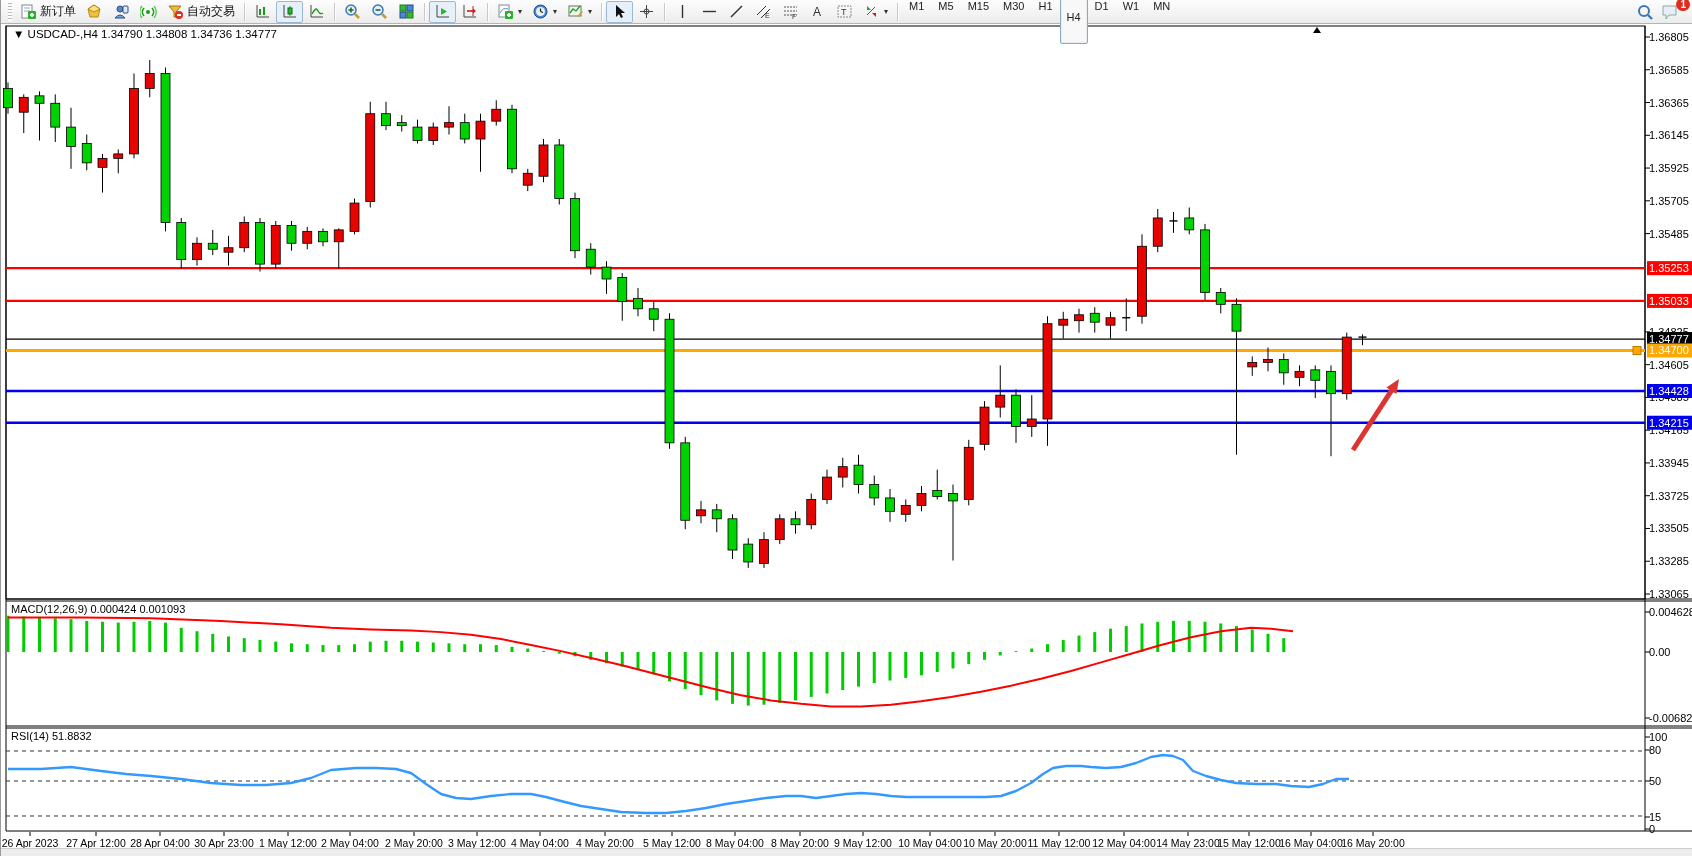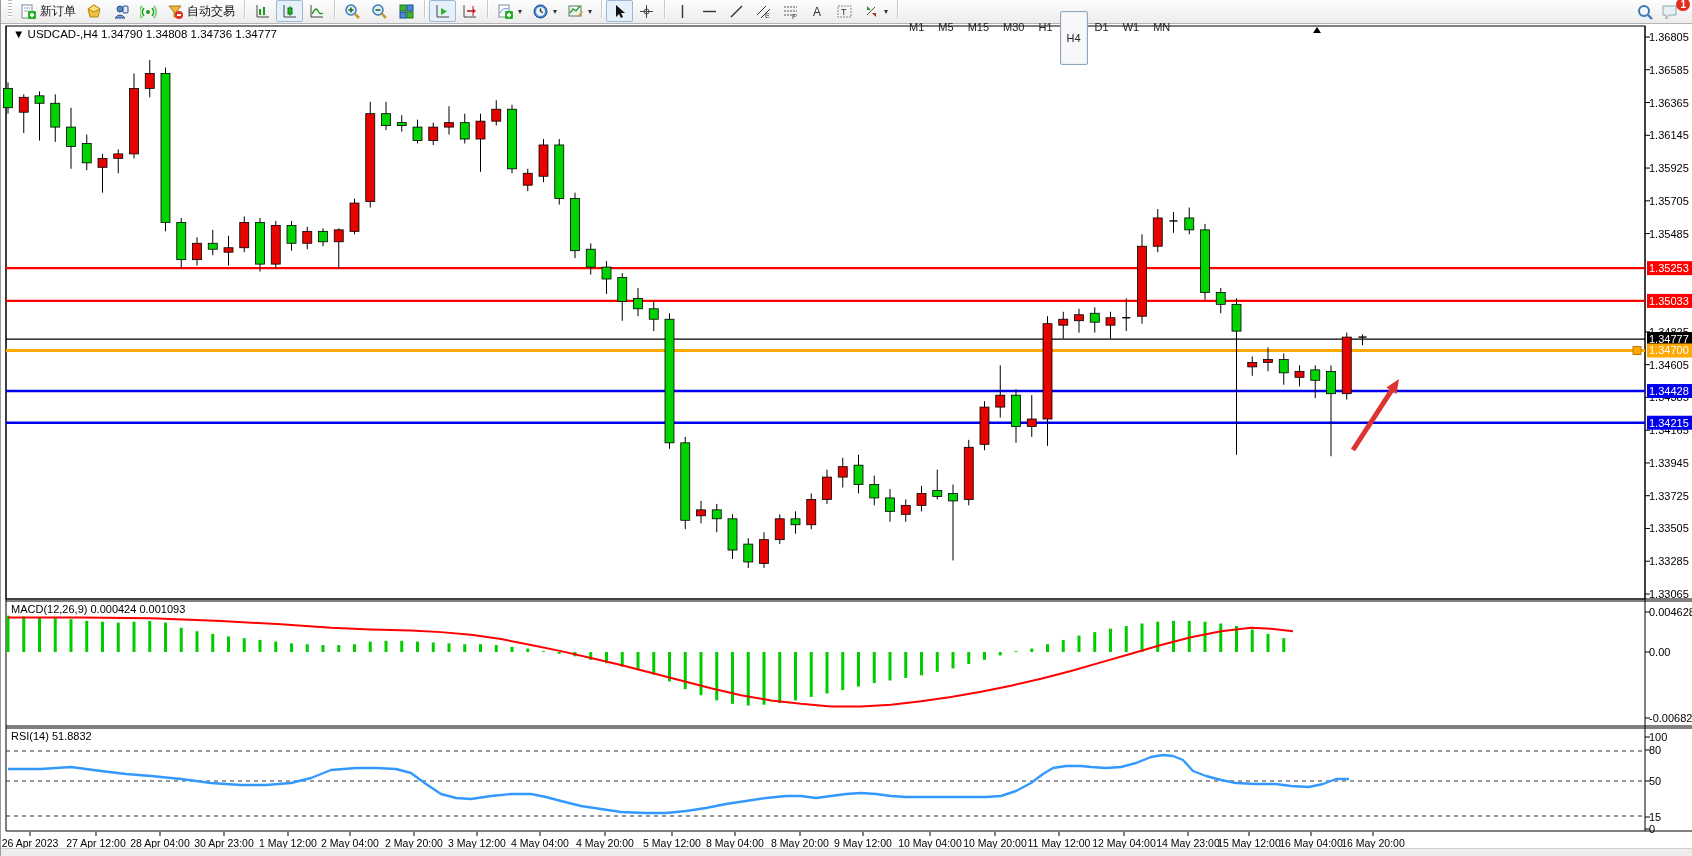--- a/index.html
+++ b/index.html
@@ -1,18 +1,18 @@
 <!DOCTYPE html>
 <html><head>
 <meta charset="utf-8">
 <style>
   html,body{margin:0;padding:0;background:#e8e8e8;font-family:"Liberation Sans","DejaVu Sans",sans-serif;}
   #app{position:relative;width:1692px;height:856px;background:#ffffff;overflow:hidden;border-left:1px solid #9a9a9a;box-sizing:border-box;}
   
-  #toolbar{position:absolute;top:0;left:0;width:1692px;height:24px;background:linear-gradient(#fdfdfd,#ececec);border-bottom:1px solid #b3b3b3;display:flex;padding-left:4px;box-sizing:border-box;z-index:5;}
+  #toolbar{position:absolute;top:0;left:0;width:1692px;height:24px;background:linear-gradient(#fdfdfd,#ececec);border-bottom:1px solid #b3b3b3;display:flex;align-items:center;padding-left:4px;box-sizing:border-box;z-index:5;}
   .tb-btn{display:flex;align-items:center;gap:3px;height:20px;padding:0 4px;border:1px solid transparent;border-radius:2px;cursor:default;}
   .tb-btn.pressed{background:#e6f0fa;border:1px solid #9db8d2;}
   .tb-label{font-size:12px;color:#111;white-space:nowrap;}
   .tb-sep{width:1px;height:18px;background:#c9c9c9;margin:0 4px;box-shadow:1px 0 0 #ffffff;}
   .tb-grip{width:4px;height:18px;margin:0 3px;background:repeating-linear-gradient(#bbb 0 1px,#fff 1px 3px);}
   .caret{font-size:8px;color:#333;margin-left:1px;}
   .tf-btn{font-size:11px;color:#222;padding:18px 6px;height:16px;line-height:16px;border:1px solid transparent;border-radius:2px;}
   .tf-btn.active{background:#f8f8f8;border:1px solid #8fa8c0;box-shadow:inset 0 0 2px #c7d6e4;margin-top:11px;}
   #tb-right{margin-left:auto;display:flex;align-items:center;gap:8px;padding-right:10px;}
   .badge{position:absolute;top:-5px;right:-7px;background:#e02b1d;color:#fff;font-size:10px;font-weight:bold;border-radius:8px;padding:0 4px;line-height:13px;}

